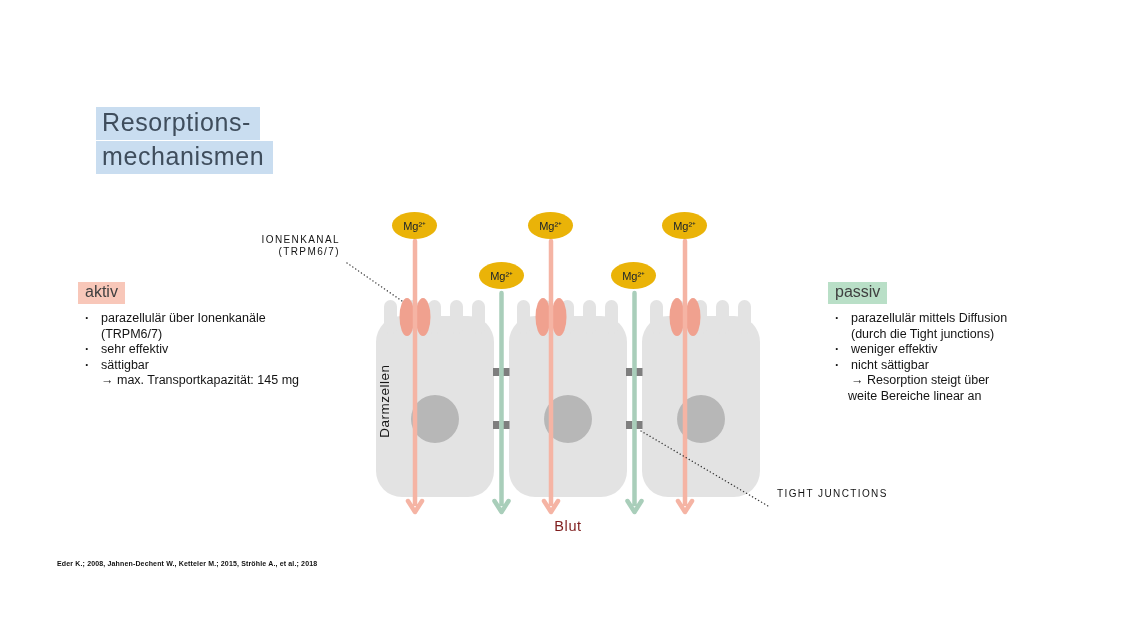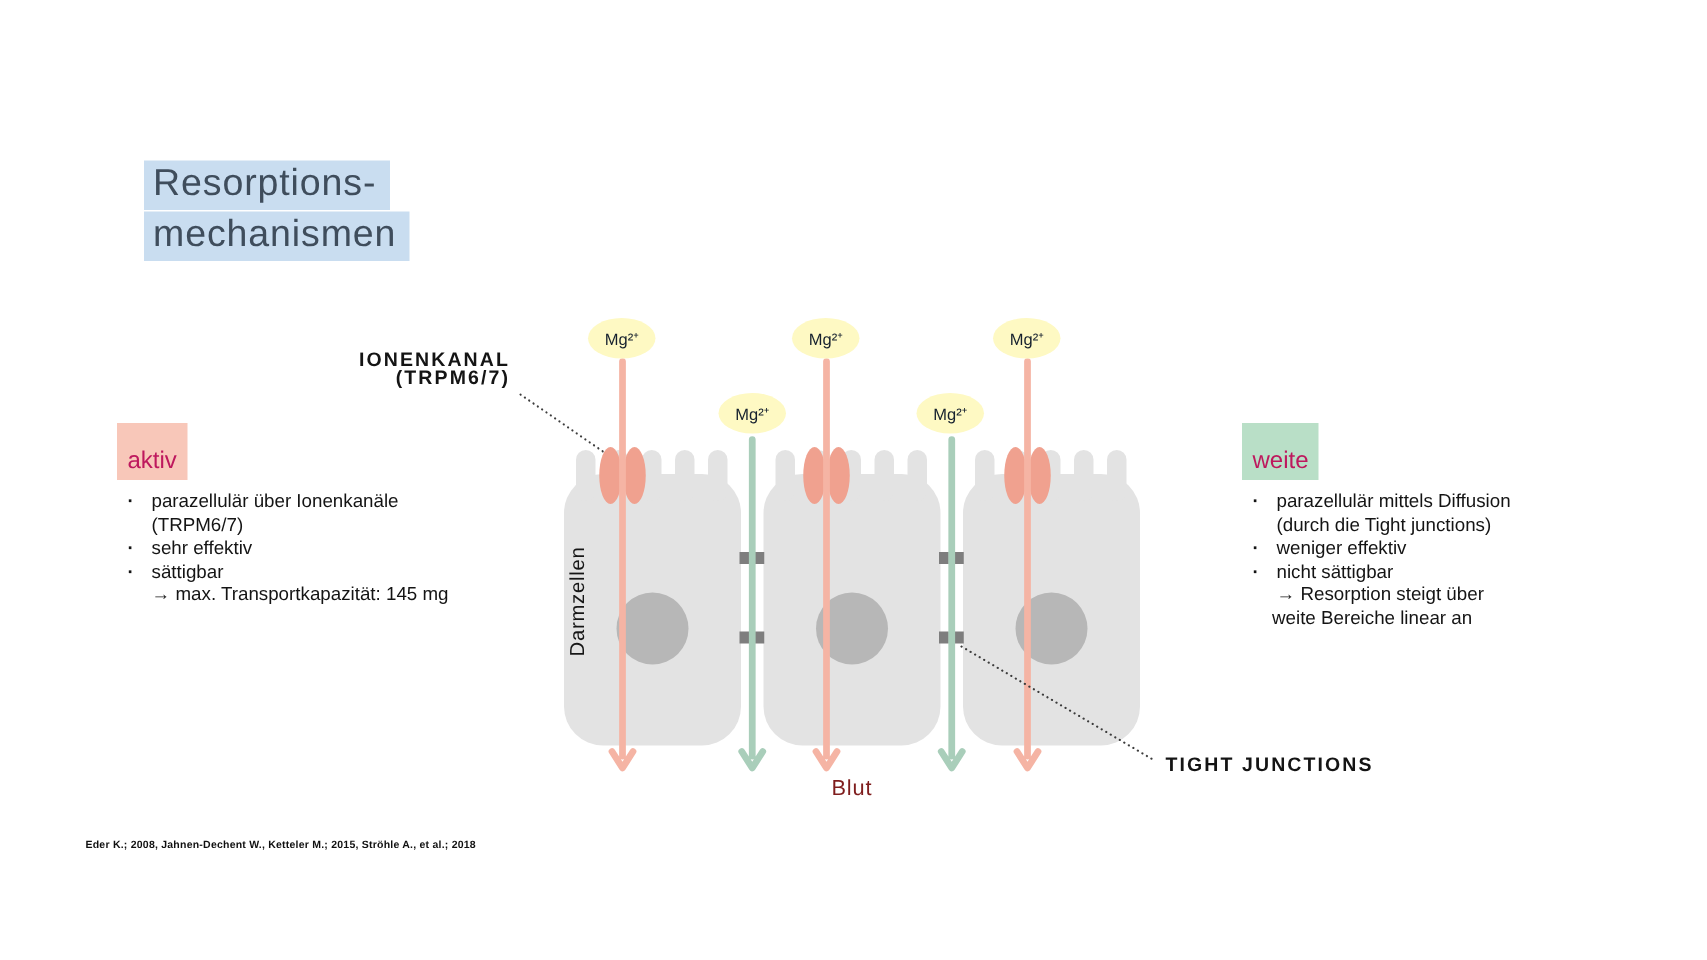--- a/index.html
+++ b/index.html
@@ -13,45 +13,45 @@
   .title-line { line-height:29px;padding-left:44px; }
   .title-line .hl {
     display:inline-block; background:#c9ddf0; color:#3f4d5c;
     font-size:25px; letter-spacing:0.6px; padding:1px 9px 3px 6px; margin-bottom:1px;
   }
 
   
   .section { width:260px; }
   .aktiv-section { left:78px; top:282px; }
   .passiv-section { left:828px; top:282px; width:220px; }
-  .heading { display:inline-block; font-size:16px; color:#be185d; padding:17px 7px 3px; }
+  .heading { display:inline-block; font-size:16px; color:#404040; padding:1px 7px 3px; }
   .aktiv-section .heading { background:#f8c7b9; }
   .passiv-section .heading { background:#b9dfc7; }
   .list { margin-top:7px; margin-left:7px; font-size:12.5px; line-height:15.5px; color:#141414; }
   .li { display:flex; }
   .li::before { content:"·"; flex:none; width:16px; font-weight:bold; }
   .note { margin-left:16px; }
   .note2 { margin-left:13px; }
 
   
   .mg-badge {
     position:absolute; width:45px; height:27px; border-radius:50%;
-    background:#fef9c3; color:#15202e; font-size:11px;
+    background:#eab308; color:#15202e; font-size:11px;
     display:flex; align-items:center; justify-content:center;
   }
   .mg1 { left:392px; top:212px; }
   .mg2 { left:528px; top:212px; }
   .mg3 { left:662px; top:212px; }
   .mg4 { left:479px; top:262px; }
   .mg5 { left:611px; top:262px; }
 
   
-  .callout { font-size:13px; font-weight:700; letter-spacing:1.4px; line-height:11.5px; color:#141414; }
+  .callout { font-size:10px; font-weight:400; letter-spacing:1.4px; line-height:11.5px; color:#141414; }
   .ion-label { left:222px; top:234px; width:118px; text-align:right; }
-  .tj-label  { left:777px; top:504px; }
+  .tj-label  { left:777px; top:488px; }
 
   .blood-label { left:536px; top:518px; width:64px; text-align:center; font-size:14.5px; letter-spacing:0.6px; color:#7f1d1d; }
 
   .citation { left:57px; top:560px; font-size:7px; font-weight:700; letter-spacing:0.15px; color:#101010; }
 
   svg.diagram { position:absolute; left:0; top:0; }
   svg text { font-family:"Liberation Sans", sans-serif; }
 </style>
 </head>
 <body>
@@ -148,21 +148,21 @@
         <div>sehr effektiv</div>
       </div>
       <div class="li">
         <div>sättigbar</div>
       </div>
       <div class="note">→ max. Transportkapazität: 145 mg</div>
     </div>
   </div>
 
   <div class="abs section passiv-section">
-    <span class="heading">weite</span>
+    <span class="heading">passiv</span>
     <div class="list">
       <div class="li">
         <div>
           <div>parazellulär mittels Diffusion</div>
           <div>(durch die Tight junctions)</div>
         </div>
       </div>
       <div class="li">
         <div>weniger effektiv</div>
       </div>

